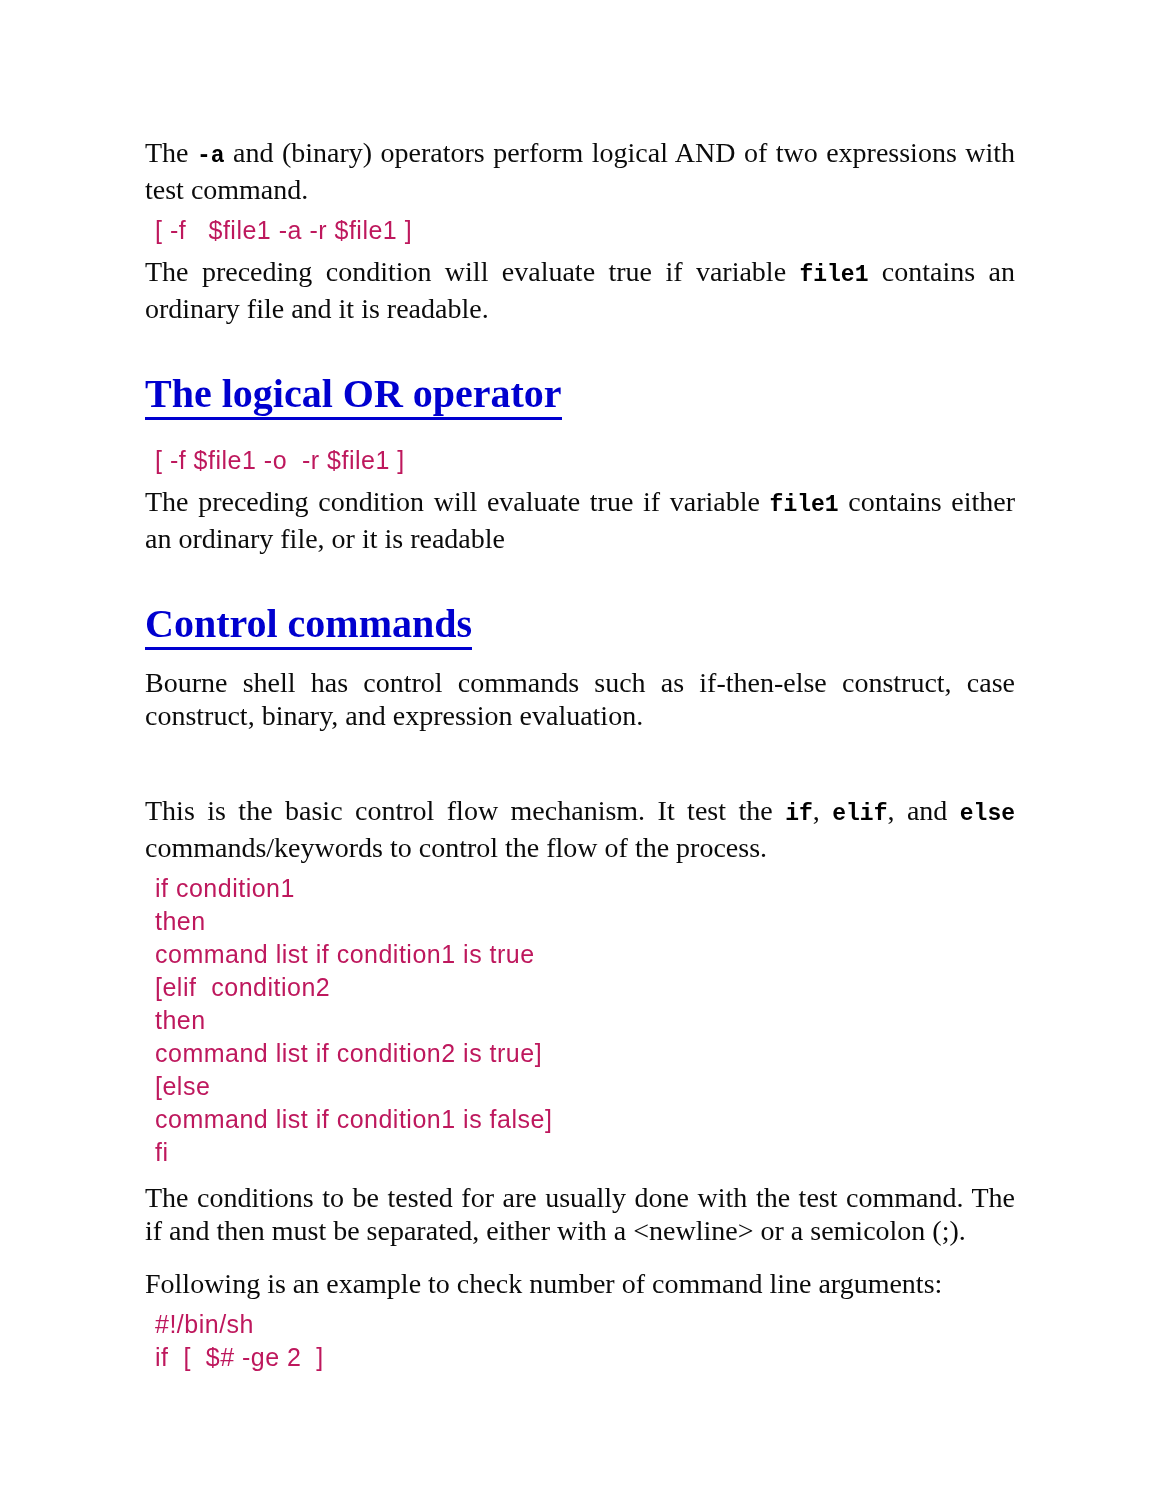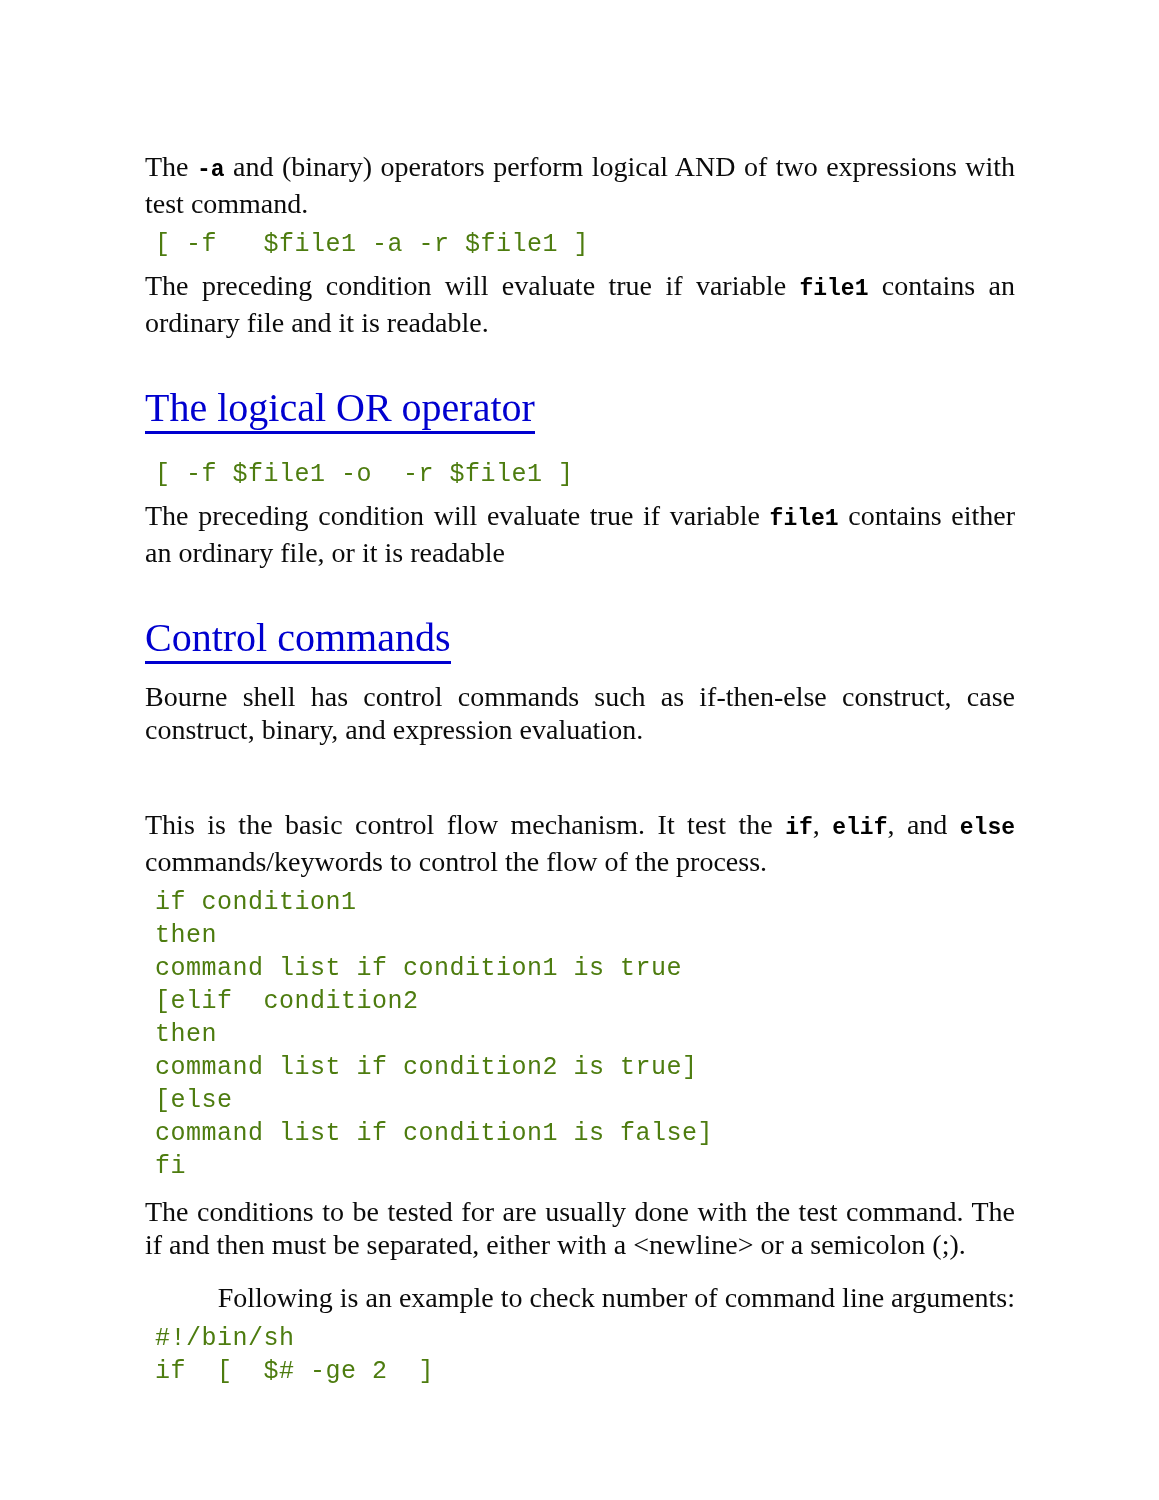--- a/index.html
+++ b/index.html
@@ -21,69 +21,69 @@
     left: 0;
     top: 0;
     width: 1159px;
     height: 1500px;
     background: #ffffff;
   }
 
   .content {
     position: absolute;
     left: 145px;
-    top: 150px;
+    top: 136px;
     width: 870px;
   }
 
   
   p.body {
     margin: 0 0 0 0;
     font-size: 28px;
     line-height: 33px;
     text-align: justify;
     text-justify: inter-word;
     color: #0b0b0b;
     font-family: "Liberation Serif", "DejaVu Serif", serif;
   }
   p.body.noj {
-    text-align: right;
+    text-align: left;
     font-family: Liberation Serif, serif;
   }
 
   
   code.tok {
     font-family: "Liberation Mono", "DejaVu Sans Mono", monospace;
     font-weight: bold;
     font-size: 23px;
     letter-spacing: 0px;
     color: #000000;
   }
 
   
   pre.code {
     margin: 0;
     padding: 0;
-    font-family: Liberation Mono, monospace;
+    font-family: Liberation Sans, sans-serif;
     font-size: 25px;
     line-height: 33px;
-    color: #4d7c0f;
+    color: #be185d;
     white-space: pre;
     letter-spacing: 0.5px;
   }
   pre.code.indent {
     padding-left: 10px;
   }
 
   
   h2.heading {
     margin: 0;
     padding: 0;
     font-family: "Liberation Serif", "DejaVu Serif", serif;
-    font-weight: normal;
+    font-weight: bold;
     font-size: 40px;
     line-height: 46px;
     color: #0000cf;
     display: inline-block;
     border-bottom: 3px solid #0000cf;
     white-space: nowrap;
   }
   .heading-wrap {
     display: block;
   }

